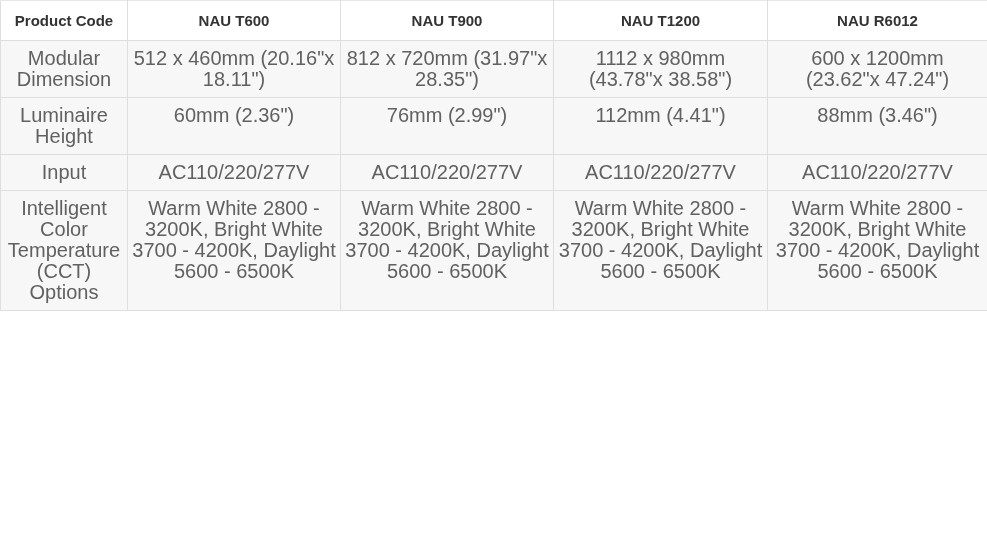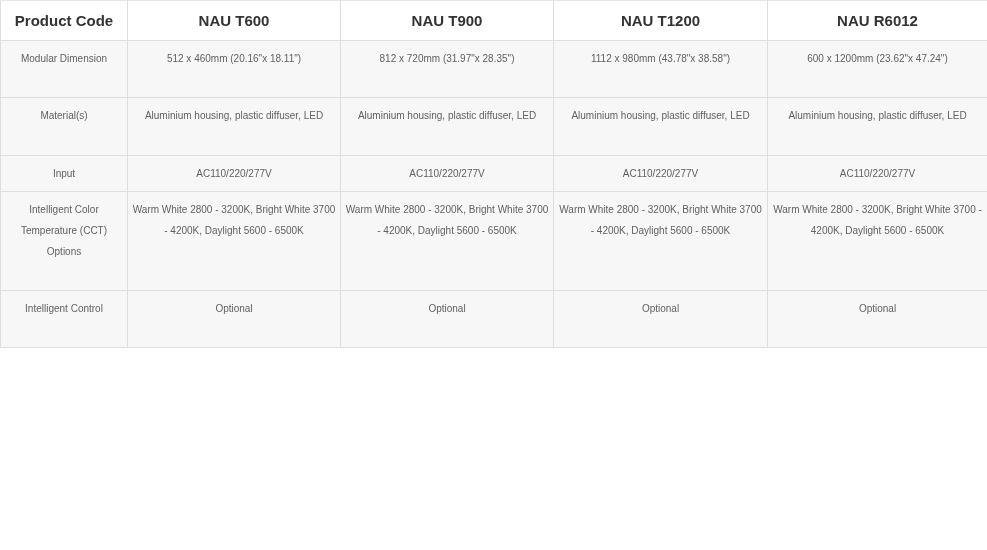--- a/index.html
+++ b/index.html
@@ -18,21 +18,21 @@
     width: 987px;
     border-collapse: collapse;
     table-layout: fixed;
   }
   table.spec-table th,
   table.spec-table td {
     border: 1px solid #dedede;
     text-align: center;
     vertical-align: top;
     padding: 7px 4px;
-    font-size: 10px;
+    font-size: 20px;
     line-height: 21px;
     color: #616161;
     background: #f7f7f7;
     overflow: hidden;
     word-wrap: break-word;
   }
   table.spec-table thead th {
     background: #ffffff;
     color: #333333;
     font-weight: bold;
@@ -65,43 +65,36 @@
       </tr>
     </thead>
     <tbody>
       <tr style="height:57px">
         <td>Modular Dimension</td>
         <td>512 x 460mm (20.16"x 18.11")</td>
         <td>812 x 720mm (31.97"x 28.35")</td>
         <td>1112 x 980mm (43.78"x 38.58")</td>
         <td>600 x 1200mm (23.62"x 47.24")</td>
       </tr>
-      <tr style="height:58px">
-        <td>Material(s)</td>
-        <td>Aluminium housing, plastic diffuser, LED</td>
-        <td>Aluminium housing, plastic diffuser, LED</td>
-        <td>Aluminium housing, plastic diffuser, LED</td>
-        <td>Aluminium housing, plastic diffuser, LED</td>
+      <tr style="height:56px">
+        <td>Luminaire Height</td>
+        <td>60mm (2.36")</td>
+        <td>76mm (2.99")</td>
+        <td>112mm (4.41")</td>
+        <td>88mm (3.46")</td>
       </tr>
       <tr style="height:36px">
         <td>Input</td>
         <td>AC110/220/277V</td>
         <td>AC110/220/277V</td>
         <td>AC110/220/277V</td>
         <td>AC110/220/277V</td>
       </tr>
       <tr style="height:99px">
         <td>Intelligent Color Temperature (CCT) Options</td>
         <td>Warm White 2800 - 3200K, Bright White 3700 - 4200K, Daylight 5600 - 6500K</td>
         <td>Warm White 2800 - 3200K, Bright White 3700 - 4200K, Daylight 5600 - 6500K</td>
         <td>Warm White 2800 - 3200K, Bright White 3700 - 4200K, Daylight 5600 - 6500K</td>
         <td>Warm White 2800 - 3200K, Bright White 3700 - 4200K, Daylight 5600 - 6500K</td>
       </tr>
-      <tr style="height:57px">
-        <td>Intelligent Control</td>
-        <td>Optional</td>
-        <td>Optional</td>
-        <td>Optional</td>
-        <td>Optional</td>
-      </tr>
     </tbody>
   </table>
 </div>
 
 </body></html>

